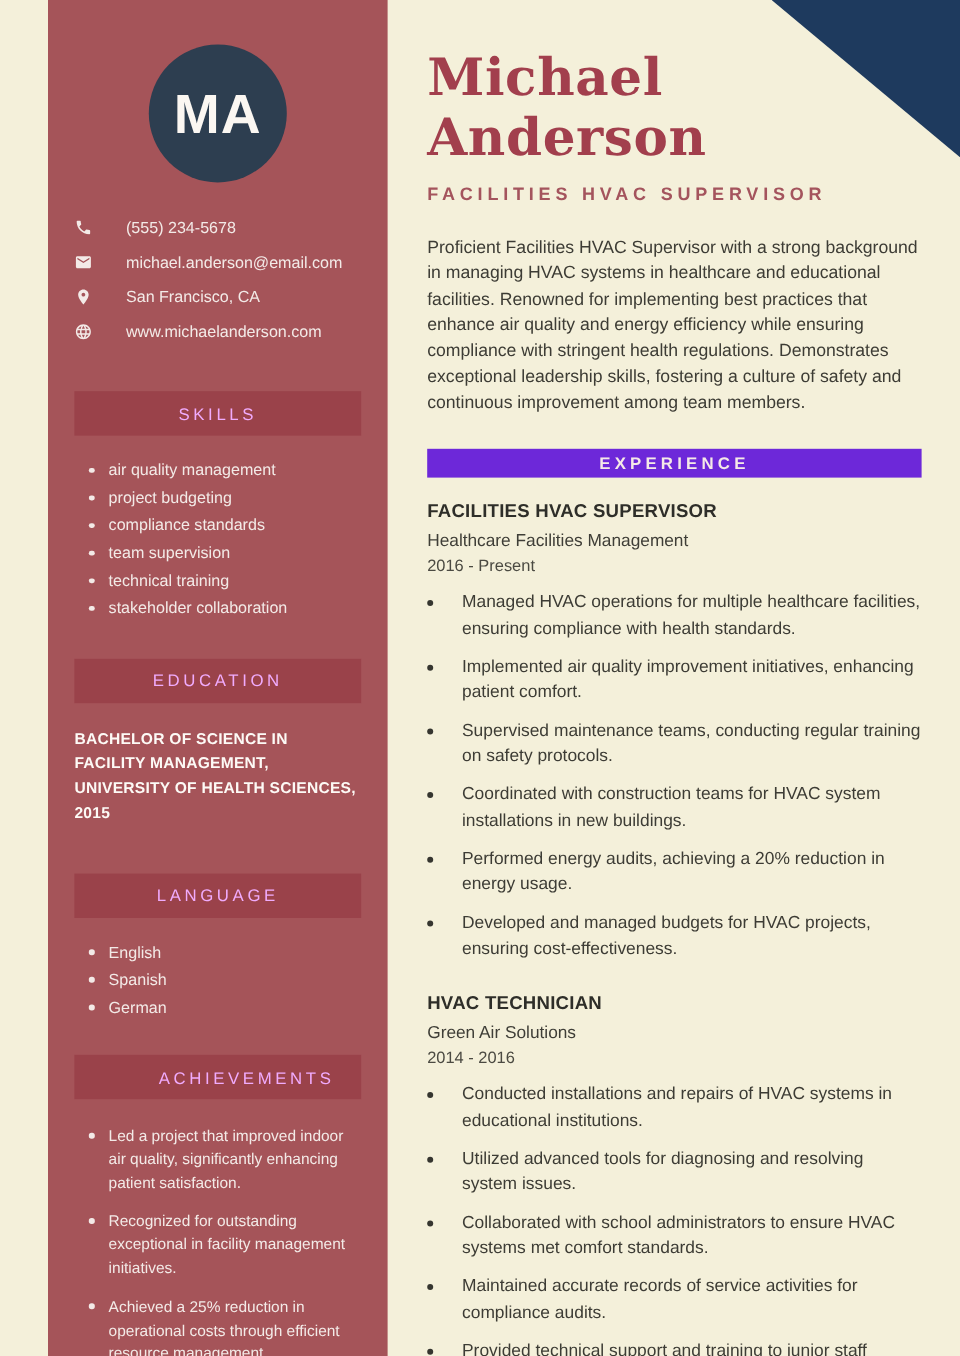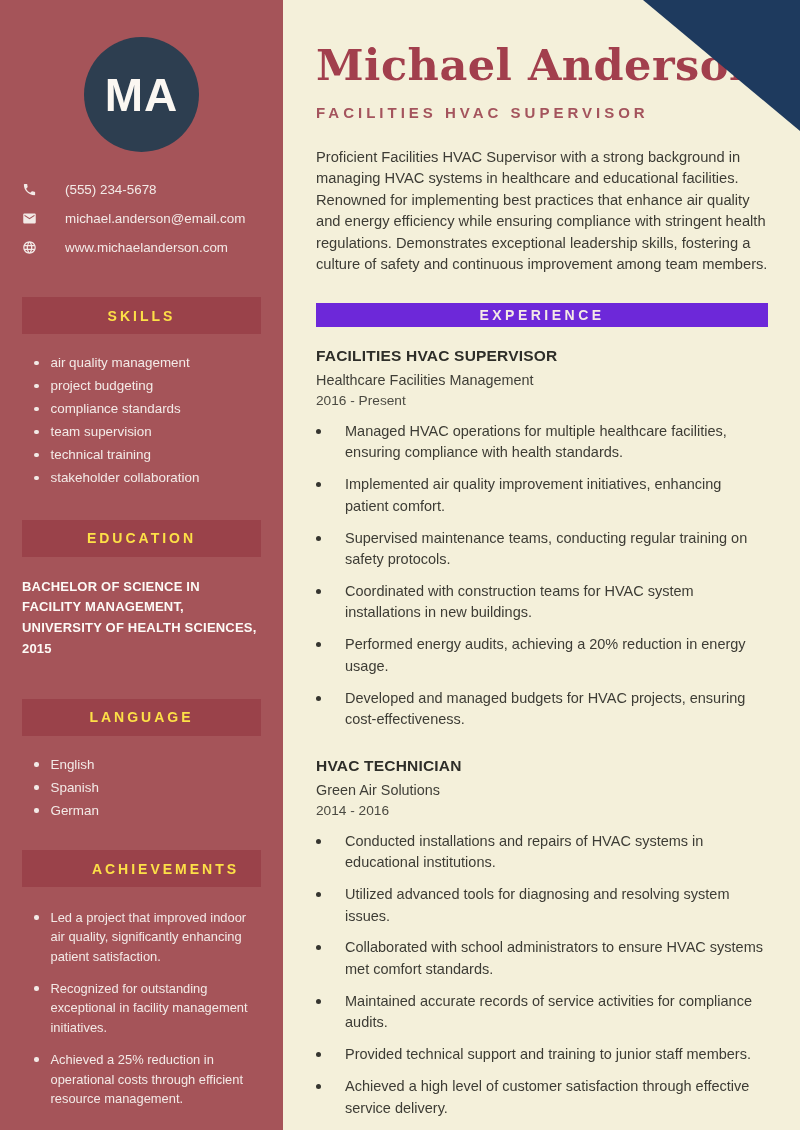--- a/index.html
+++ b/index.html
@@ -4,34 +4,34 @@
 <style>
   * { margin:0; padding:0; box-sizing:border-box; }
   html,body { background:#e8e8e8; }
   body { font-family:"Liberation Sans", sans-serif; }
   .page {
     position:relative; width:800px; height:1130px; margin:0 auto;
     display:flex; overflow:hidden; background:#f4f0da;
   }
 
   
-  .sidebar { flex:0 0 283px; width:283px; background:#a55459; color:#f3eae7; }
+  .sidebar { flex:0 0 283px; width:283px; background:#a55459; color:#f3eae7;margin-left:40px; }
   .avatar {
     width:115px; height:115px; border-radius:50%; background:#2d3e50;
     color:#fbf7f2; display:flex; align-items:center; justify-content:center;
     font-size:46px; font-weight:bold; letter-spacing:1px; margin:37px auto 0;
   }
   .contact { list-style:none; margin:30px 0 0 22px; }
   .contact li { display:flex; align-items:center; gap:28px; font-size:13.4px; margin-bottom:14px; }
   .cicon svg { width:15px; height:15px; fill:#f3eae7; display:block; }
 
   .side-band {
     margin:0 22px; height:37px; background:#9a424a;
     display:flex; align-items:center; justify-content:center;
-    color:#fde047; font-weight:bold; font-size:14px; letter-spacing:3px;
+    color:#f0abfc; font-weight:normal; font-size:14px; letter-spacing:3px;
   }
   .band-skills { margin-top:42px; }
   .band-education { margin-top:32px; }
   .band-language { margin-top:39px; }
   .band-achievements { margin-top:30px;padding-left:48px; }
 
   .side-list { list-style:none; margin:20px 22px 0 34px; }
   .side-list li { display:flex; align-items:flex-start; gap:12px; font-size:13.4px; line-height:1.35; margin-bottom:5px; }
   .dot { flex:none; width:4.5px; height:4.5px; border-radius:50%; background:#f3eae7; margin-top:6.5px; }
 
@@ -113,20 +113,28 @@
 
         <li>
           <span class="cicon">
             <svg viewBox="0 0 24 24">
               <use href="#email-icon"></use>
             </svg>
           </span>
           <span>michael.anderson@email.com</span>
         </li>
 
+        <li>
+          <span class="cicon">
+            <svg viewBox="0 0 24 24">
+              <use href="#location-icon"></use>
+            </svg>
+          </span>
+          <span>San Francisco, CA</span>
+        </li>
 
         <li>
           <span class="cicon">
             <svg viewBox="0 0 24 24">
               <use href="#website-icon"></use>
             </svg>
           </span>
           <span>www.michaelanderson.com</span>
         </li>
       </ul>

